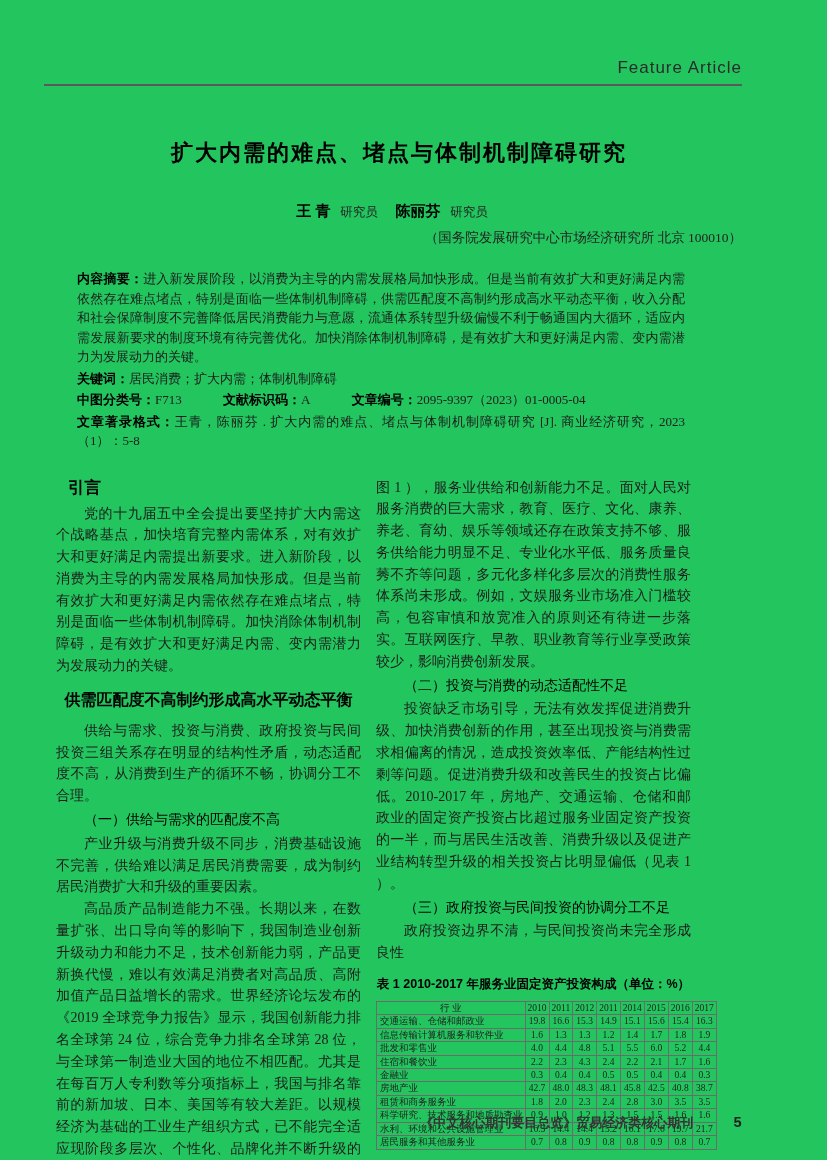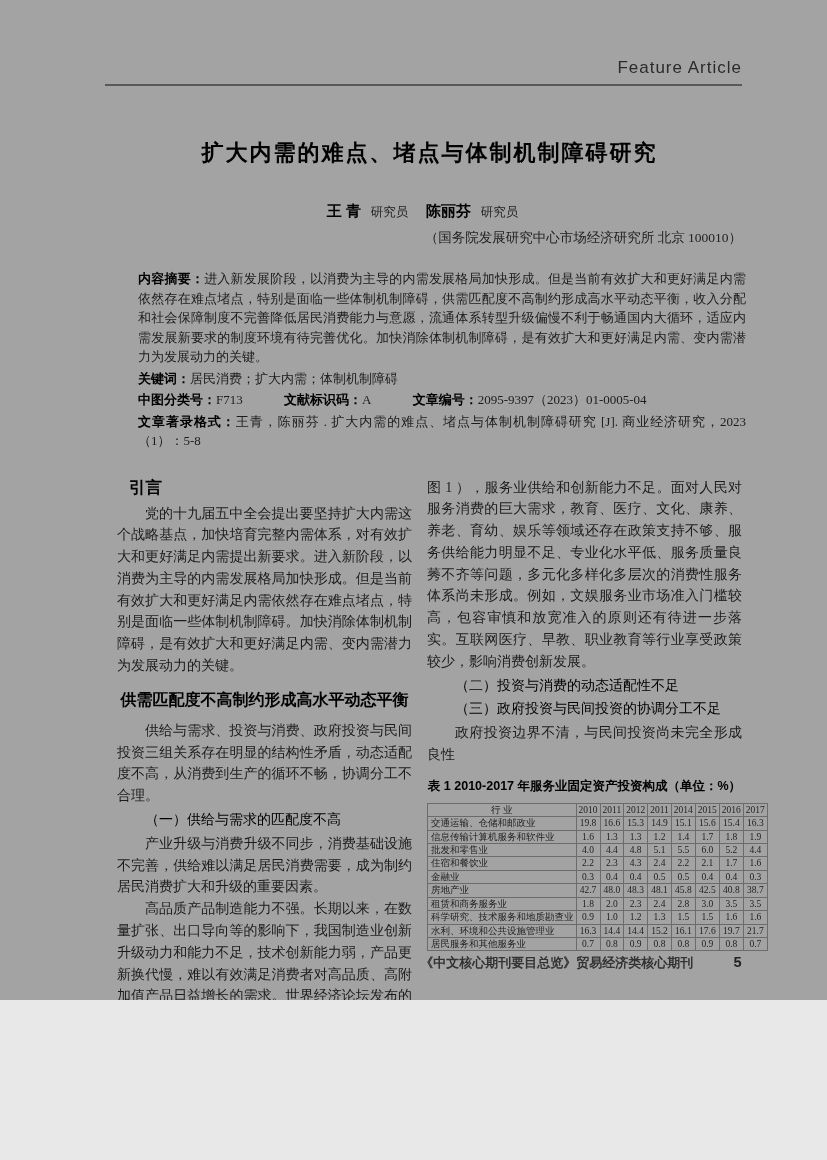--- a/index.html
+++ b/index.html
@@ -1,25 +1,25 @@
 <!DOCTYPE html>
 <html lang="zh"><head>
 <meta charset="utf-8">
 <style>
   html,body { margin:0; padding:0; background:#e8e8e8; }
   .page {
     position:relative;
-    width:827px; height:1000px;
+    width:827px; height:1160px;
     margin:0 auto;
-    background:#a3a3a3;
+    background:#22c55e;
     font-family:"Liberation Serif","DejaVu Serif",serif;
     color:#1c1c1c;
     overflow:hidden;
     box-sizing:border-box;
-    padding:58px 85px 0 117px;
+    padding:58px 85px 0 56px;
   }
   
   .page-header { text-align:right; }
   .feature-tag {
     font-family:"Liberation Sans","DejaVu Sans",sans-serif;
     font-size:17px; color:#2b2b2b; letter-spacing:1px;
     padding-bottom:6px; display:inline-block;
   }
   .header-rule { border:none; border-top:2px solid #5a5a5a; margin:0 0 0 -12px; }
 
@@ -126,20 +126,21 @@
       <p class="body-par">供给与需求、投资与消费、政府投资与民间投资三组关系存在明显的结构性矛盾，动态适配度不高，从消费到生产的循环不畅，协调分工不合理。</p>
       <div class="h-sub">（一）供给与需求的匹配度不高</div>
       <p class="body-par">产业升级与消费升级不同步，消费基础设施不完善，供给难以满足居民消费需要，成为制约居民消费扩大和升级的重要因素。</p>
       <p class="body-par">高品质产品制造能力不强。长期以来，在数量扩张、出口导向等的影响下，我国制造业创新升级动力和能力不足，技术创新能力弱，产品更新换代慢，难以有效满足消费者对高品质、高附加值产品日益增长的需求。世界经济论坛发布的《2019 全球竞争力报告》显示，我国创新能力排名全球第 24 位，综合竞争力排名全球第 28 位，与全球第一制造业大国的地位不相匹配。尤其是在每百万人专利数等分项指标上，我国与排名靠前的新加坡、日本、美国等有较大差距。以规模经济为基础的工业生产组织方式，已不能完全适应现阶段多层次、个性化、品牌化并不断升级的居民消费要求。</p>
 
     </div>
 
     <div class="col-right">
       <p class="body-par no-indent">图 1 ），服务业供给和创新能力不足。面对人民对服务消费的巨大需求，教育、医疗、文化、康养、养老、育幼、娱乐等领域还存在政策支持不够、服务供给能力明显不足、专业化水平低、服务质量良莠不齐等问题，多元化多样化多层次的消费性服务体系尚未形成。例如，文娱服务业市场准入门槛较高，包容审慎和放宽准入的原则还有待进一步落实。互联网医疗、早教、职业教育等行业享受政策较少，影响消费创新发展。</p>
       <div class="h-sub">（二）投资与消费的动态适配性不足</div>
+      <p class="body-par">投资缺乏市场引导，无法有效发挥促进消费升级、加快消费创新的作用，甚至出现投资与消费需求相偏离的情况，造成投资效率低、产能结构性过剩等问题。促进消费升级和改善民生的投资占比偏低。2010-2017 年，房地产、交通运输、仓储和邮政业的固定资产投资占比超过服务业固定资产投资的一半，而与居民生活改善、消费升级以及促进产业结构转型升级的相关投资占比明显偏低（见表 1 ）。</p>
       <div class="h-sub">（三）政府投资与民间投资的协调分工不足</div>
       <p class="body-par">政府投资边界不清，与民间投资尚未完全形成良性</p>
 
       <div class="table-block">
         <div class="table-title">表 1 2010-2017 年服务业固定资产投资构成（单位：%）</div>
         <table class="data-table">
           <thead>
             <tr>
                 <th>行 业</th>
                 <th>2010</th>

